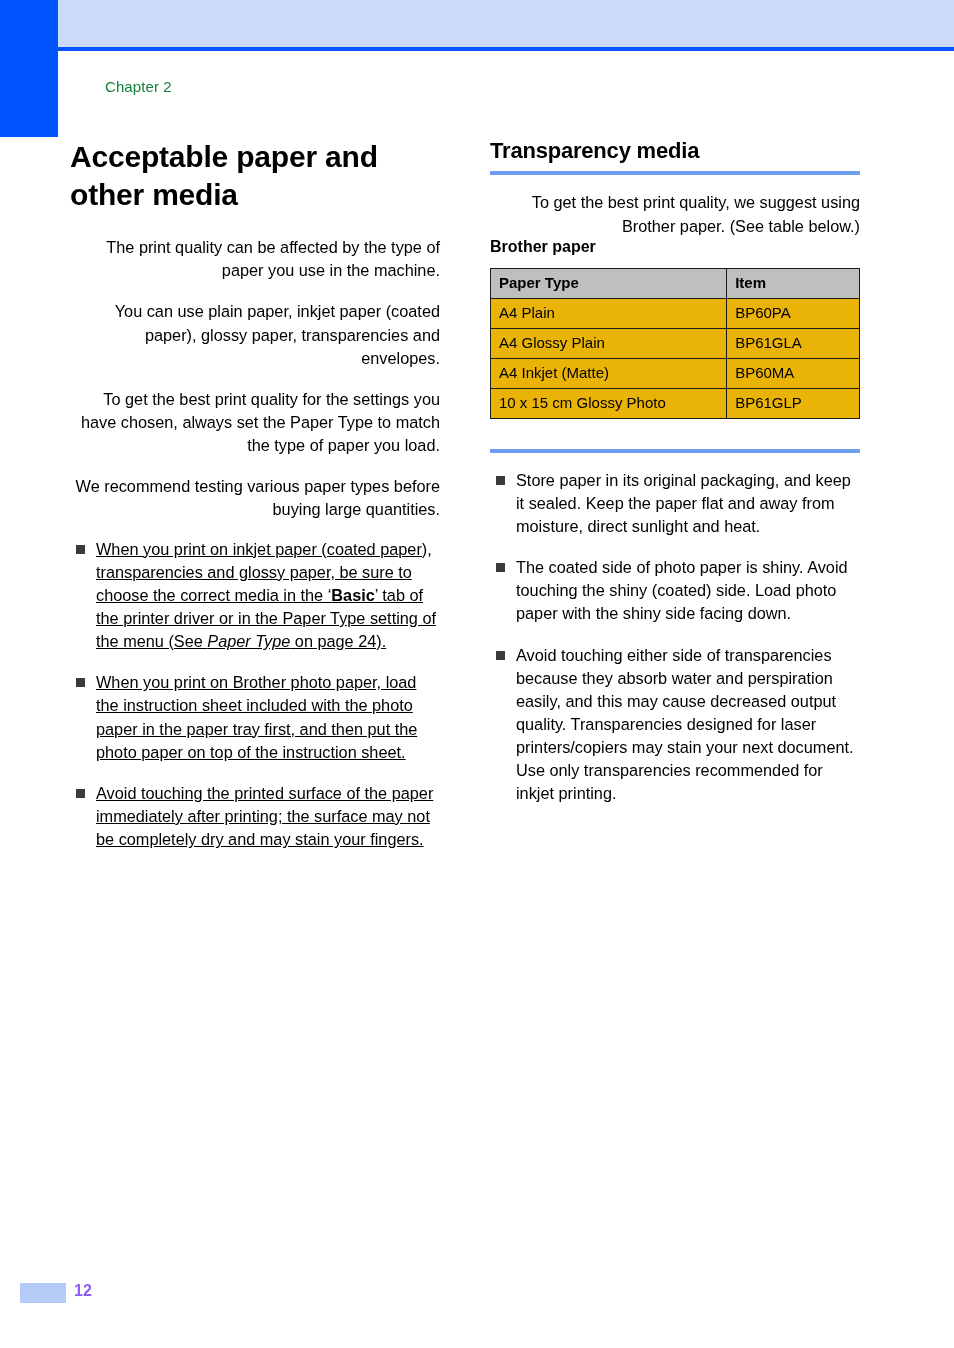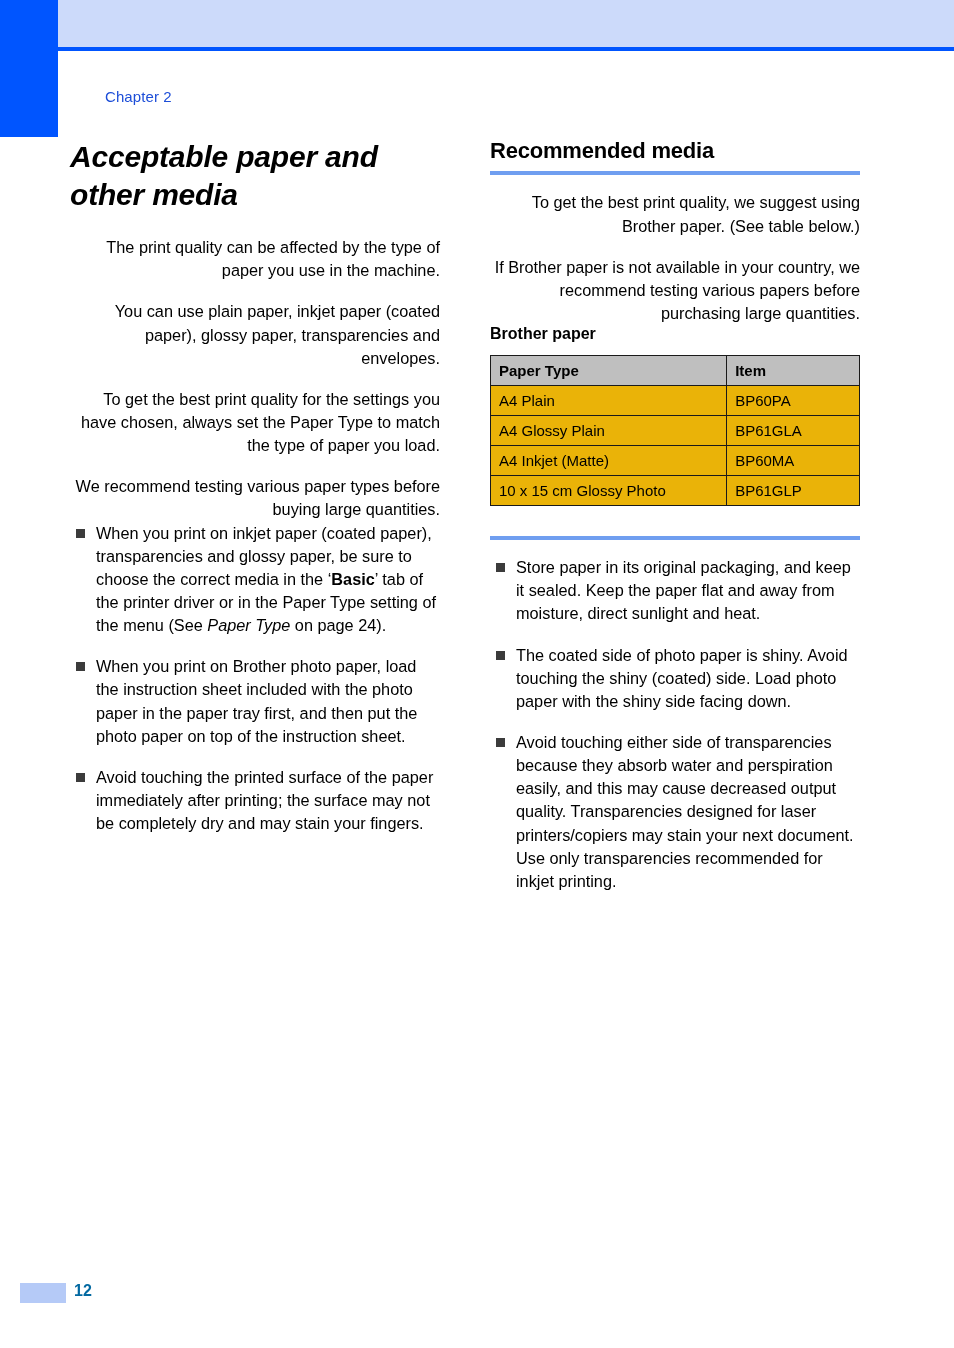--- a/index.html
+++ b/index.html
@@ -39,43 +39,42 @@
     top: 47px;
     right: 0;
     height: 4px;
     background: #0055ff;
   }
 
   
   .chapter-label {
     position: absolute;
     left: 105px;
-    top: 88px;
+    top: 78px;
     font-size: 15px;
-    color: #1d4ed8;
+    color: #15803d;
     letter-spacing: 0.1px;
   }
 
   
   .column {
     position: absolute;
     top: 138px;
     width: 370px;
   }
   .column-left  { left: 70px; }
   .column-right { left: 490px; }
 
   
   h1.page-title {
     font-size: 30px;
     font-weight: bold;
     line-height: 1.27;
     margin: 0 0 22px 0;
     letter-spacing: -0.2px;
-    font-style: italic;
   }
   h2.section-title {
     font-size: 22px;
     font-weight: bold;
     margin: 0;
     letter-spacing: -0.2px;
     line-height: 1.2;
   }
   .section-underline {
     height: 4px;
@@ -155,21 +154,21 @@
     width: 46px;
     height: 20px;
     background: #b5caf7;
   }
   .footer-page-number {
     position: absolute;
     left: 74px;
     top: 1282px;
     font-size: 16px;
     font-weight: bold;
-    color: #0369a1;
+    color: #8b5cf6;
   }
 </style>
 </head>
 <body>
 
 <div class="header-left-bar"></div>
 <div class="header-band"></div>
 <div class="header-rule"></div>
 
 <div class="chapter-label">Chapter 2</div>
@@ -178,35 +177,34 @@
 
   <h1 class="page-title">Acceptable paper and other media</h1>
 
   <div id="left-paragraphs">
       <p class="body-text">The print quality can be affected by the type of paper you use in the machine.</p>
       <p class="body-text">You can use plain paper, inkjet paper (coated paper), glossy paper, transparencies and envelopes.</p>
       <p class="body-text">To get the best print quality for the settings you have chosen, always set the Paper Type to match the type of paper you load.</p>
       <p class="body-text">We recommend testing various paper types before buying large quantities.</p>
     </div>
 
-  <ul class="bullet-list" id="left-bullets" style="margin-top: 0px;">
+  <ul class="bullet-list" id="left-bullets" style="margin-top: 16px; text-decoration: underline;">
       <li><span class="bullet-square"></span><span>When you print on inkjet paper (coated paper), transparencies and glossy paper, be sure to choose the correct media in the ‘</span><span class="bold-run">Basic</span><span>’ tab of the printer driver or in the Paper Type setting of the menu (See </span><span class="italic-run">Paper Type</span><span> on page 24).</span></li>
       <li><span class="bullet-square"></span><span>When you print on Brother photo paper, load the instruction sheet included with the photo paper in the paper tray first, and then put the photo paper on top of the instruction sheet.</span></li>
       <li><span class="bullet-square"></span><span>Avoid touching the printed surface of the paper immediately after printing; the surface may not be completely dry and may stain your fingers.</span></li>
     </ul>
 </div>
 
 <div class="column column-right">
 
-  <h2 class="section-title">Recommended media</h2>
+  <h2 class="section-title">Transparency media</h2>
   <div class="section-underline"></div>
 
   <div id="right-paragraphs">
       <p class="body-text">To get the best print quality, we suggest using Brother paper. (See table below.)</p>
-      <p class="body-text">If Brother paper is not available in your country, we recommend testing various papers before purchasing large quantities.</p>
     </div>
 
   <h3 class="sub-title">Brother paper</h3>
 
   <table class="paper-table">
     <colgroup>
       <col class="col-type">
       <col class="col-item">
     </colgroup>
     <thead>

